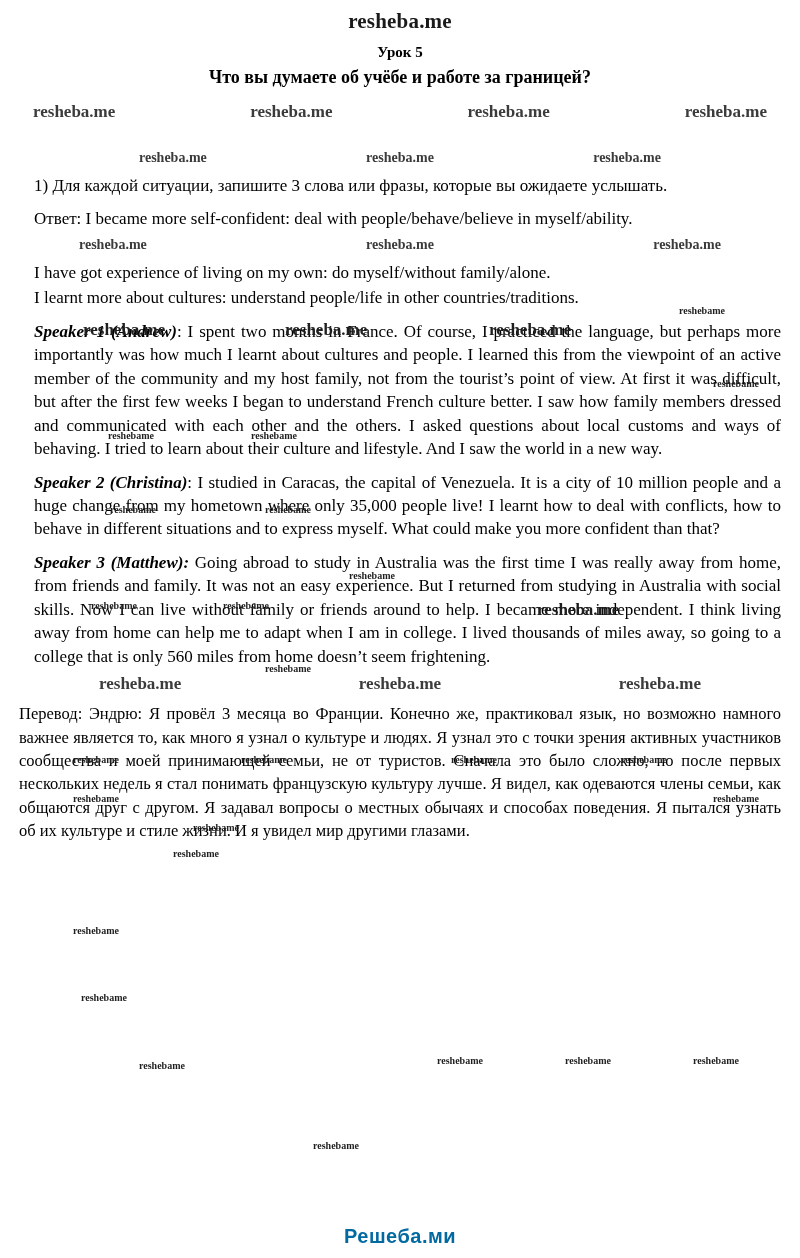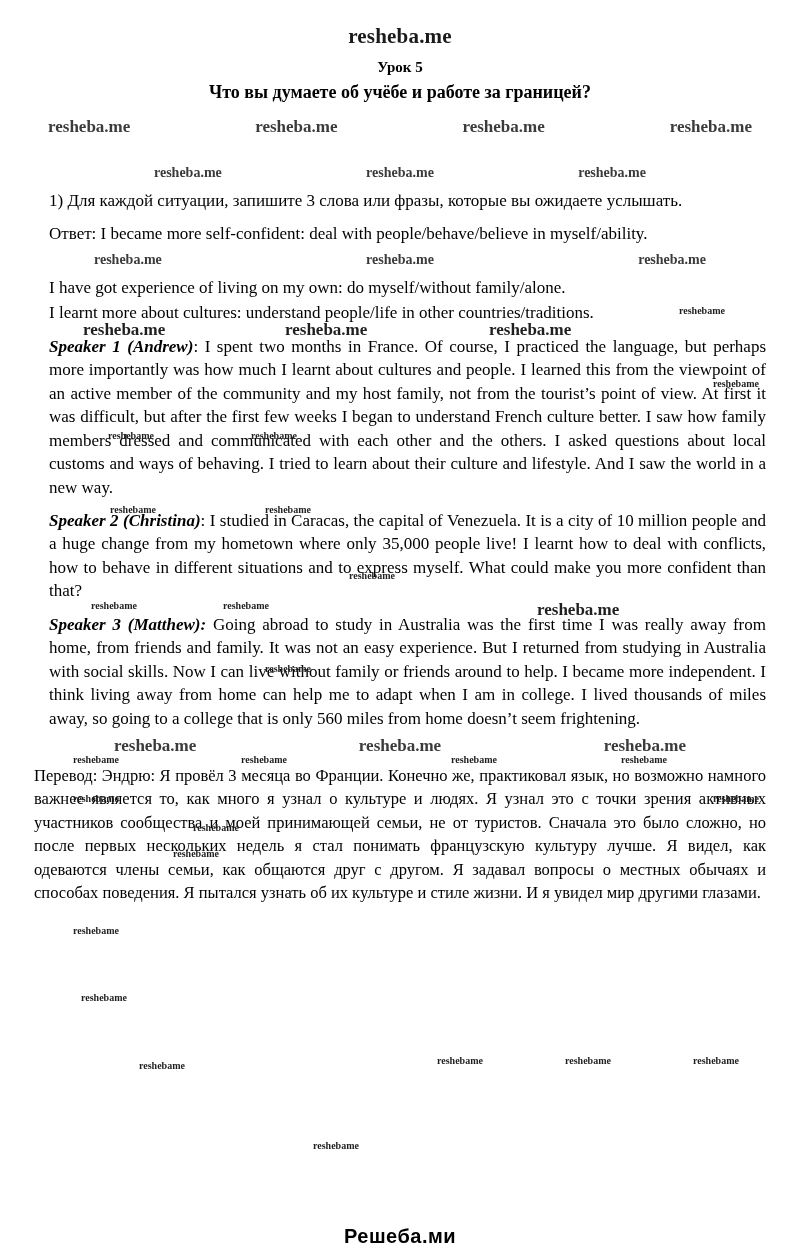--- a/index.html
+++ b/index.html
@@ -12,21 +12,21 @@
     background: #ffffff;
     font-family: "Liberation Serif", serif;
     color: #000000;
     position: relative;
     overflow: hidden;
   }
   .page {
     position: relative;
     width: 800px;
     min-height: 1258px;
-    padding: 16px;
+    padding: 1px;
     box-sizing: border-box;
   }
   .content {
     position: relative;
     padding: 8px 18px 0 18px;
     z-index: 2;
   }
   .top-brand {
     text-align: center;
     font-family: "Liberation Serif", serif;
@@ -92,21 +92,21 @@
   .spacer-md { height: 14px; }
   .footer-brand {
     position: absolute;
     bottom: 10px;
     left: 0;
     right: 0;
     text-align: center;
     font-family: "Liberation Sans", sans-serif;
     font-weight: bold;
     font-size: 20px;
-    color: #000000;
+    color: #0369a1;
     letter-spacing: 0.5px;
   }
   
   .wm-layer {
     position: absolute;
     top: 0; left: 0;
     width: 800px;
     height: 1258px;
     z-index: 3;
     pointer-events: none;

